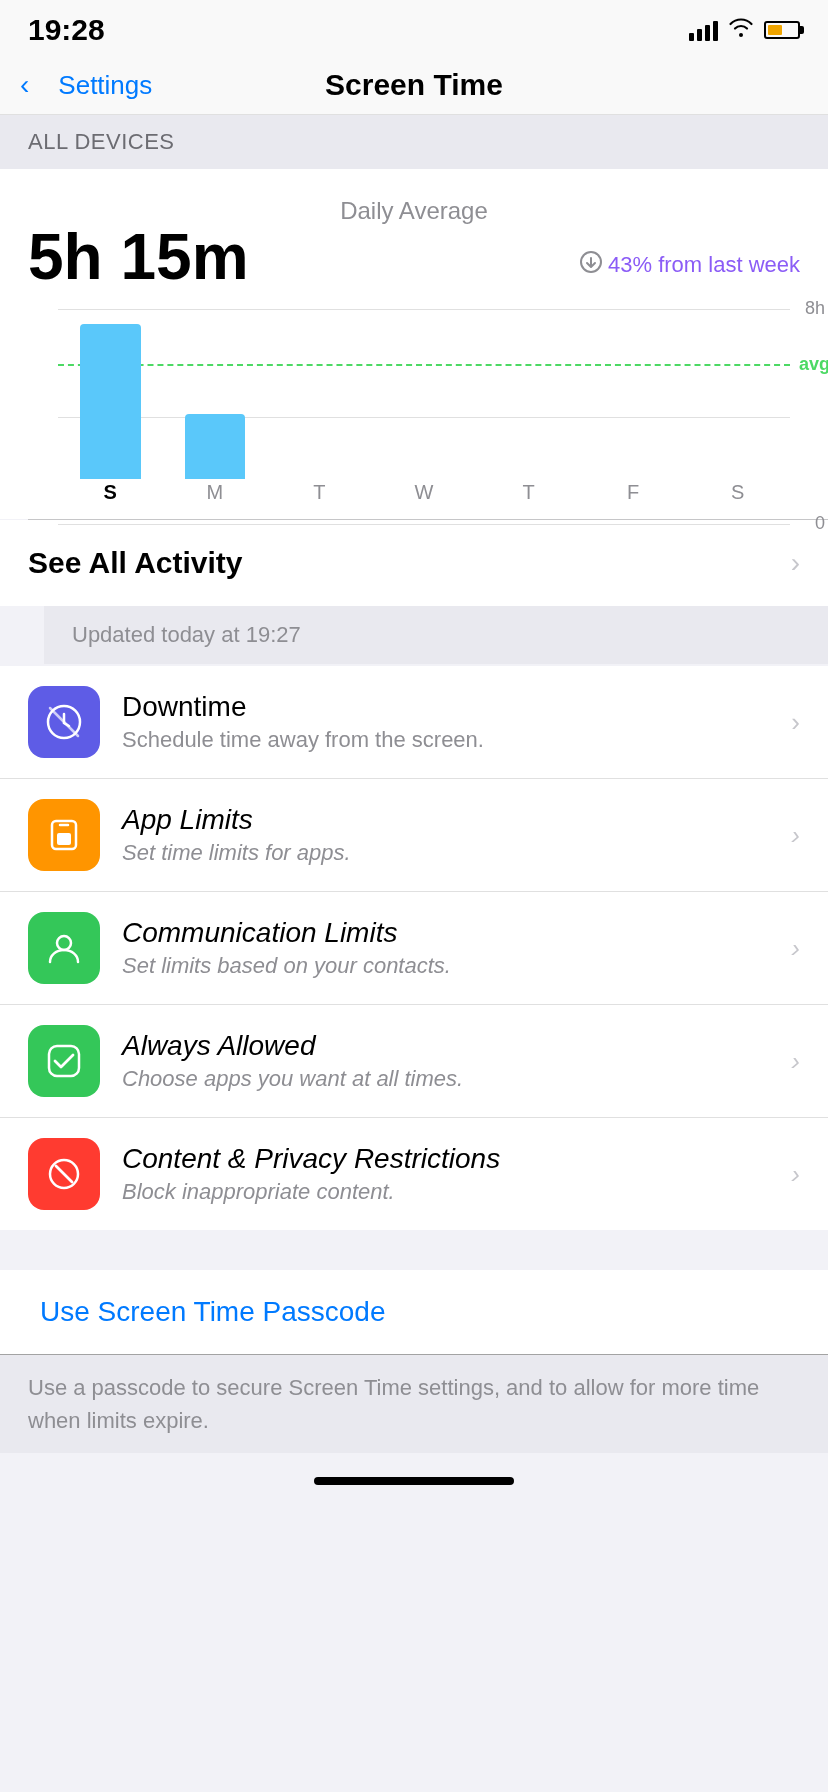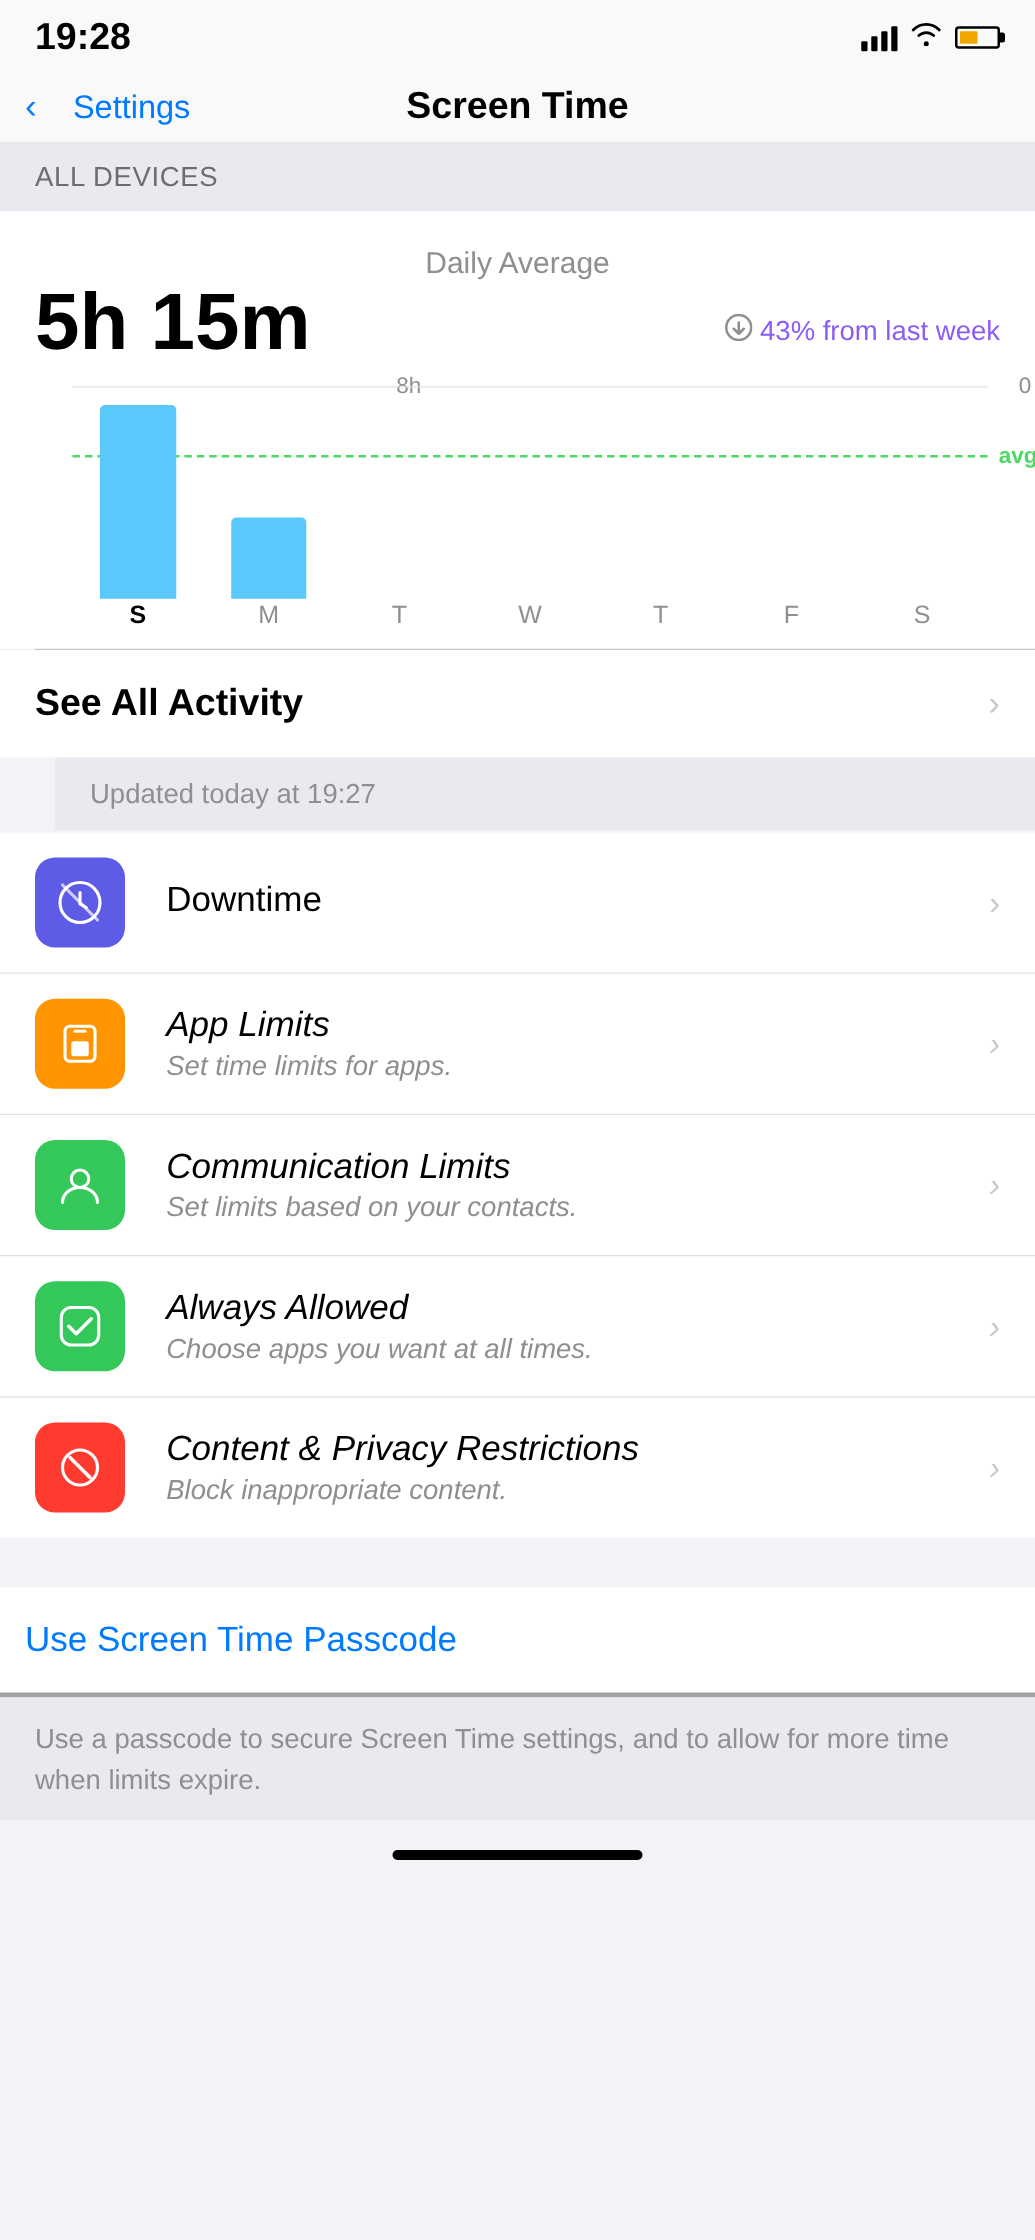--- a/index.html
+++ b/index.html
@@ -162,21 +162,21 @@
       height: 200px;
       margin-bottom: 0;
     }
     .bar-chart-grid {
       position: absolute;
       top: 0;
       left: 30px;
       right: 10px;
       height: 216px;
       display: flex;
-      flex-direction: row;
+      flex-direction: column;
       justify-content: space-between;
     }
     .grid-line {
       border-top: 1px solid #e0e0e0;
       width: 100%;
       position: relative;
     }
     .grid-label {
       position: absolute;
       right: -35px;
@@ -279,21 +279,20 @@
     .menu-section {
       background: #fff;
       margin-top: 2px;
     }
     .menu-item {
       display: flex;
       align-items: center;
       padding: 20px 28px;
       cursor: pointer;
       position: relative;
-      gap: 11px;
     }
     .menu-item + .menu-item {
       border-top: 1px solid #e0e0e0;
       font-style: italic;
     }
     .menu-icon {
       width: 72px;
       height: 72px;
       border-radius: 16px;
       display: flex;
@@ -329,25 +328,25 @@
     .icon-green-contact { background: #34c759; }
     .icon-green-check { background: #34c759; }
     .icon-red { background: #ff3b30; }
 
     
     .passcode-section {
       background: #fff;
       margin-top: 40px;
     }
     .passcode-btn {
-      padding: 26px 20px;
+      padding: 26px 40px;
       font-size: 28px;
       color: #007aff;
       cursor: pointer;
-      border-bottom: 4px solid #a3a3a3;
+      border-bottom: 1px solid #a3a3a3;
     }
     .passcode-desc {
       background: #e9e9ef;
       padding: 16px 28px;
       font-size: 22px;
       color: #8e8e93;
       line-height: 1.5;
     }
 
     
@@ -482,20 +481,21 @@
   <div class="menu-item">
     <div class="menu-icon icon-purple">
       <svg viewBox="0 0 44 44" fill="none">
         <circle cx="22" cy="22" r="16" stroke="white" stroke-width="2.5"></circle>
         <path d="M22 14v9l5 3" stroke="white" stroke-width="2.5" stroke-linecap="round"></path>
         <path d="M8 8 L36 36" stroke="white" stroke-width="2.5" stroke-linecap="round" opacity="0.7"></path>
       </svg>
     </div>
     <div class="menu-text">
       <div class="menu-title">Downtime</div>
+      <div class="menu-subtitle">Schedule time away from the screen.</div>
     </div>
     <span class="menu-chevron">›</span>
   </div>
 
   <div class="menu-item">
     <div class="menu-icon icon-orange">
       <svg viewBox="0 0 44 44" fill="none">
         <rect x="10" y="8" width="24" height="28" rx="4" stroke="white" stroke-width="2.5"></rect>
         <rect x="15" y="20" width="14" height="12" rx="2" fill="white"></rect>
         <path d="M18 12 h8" stroke="white" stroke-width="2.5" stroke-linecap="round"></path>

